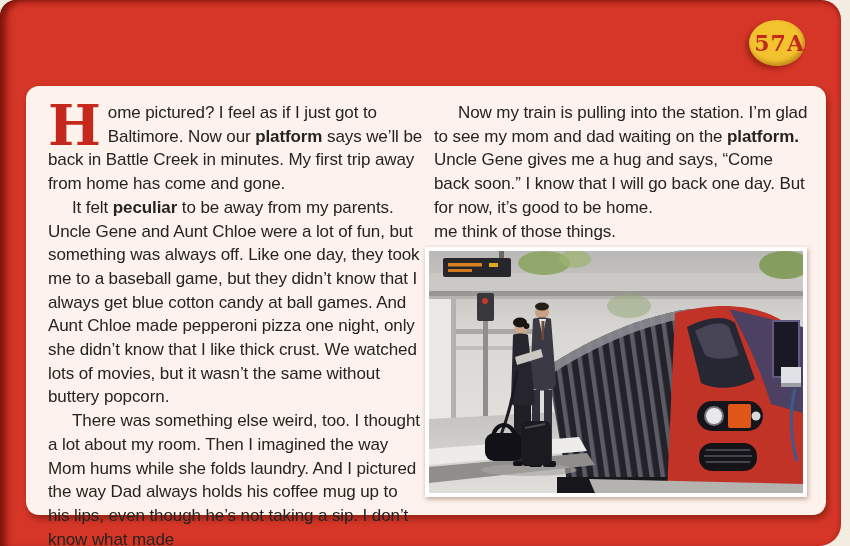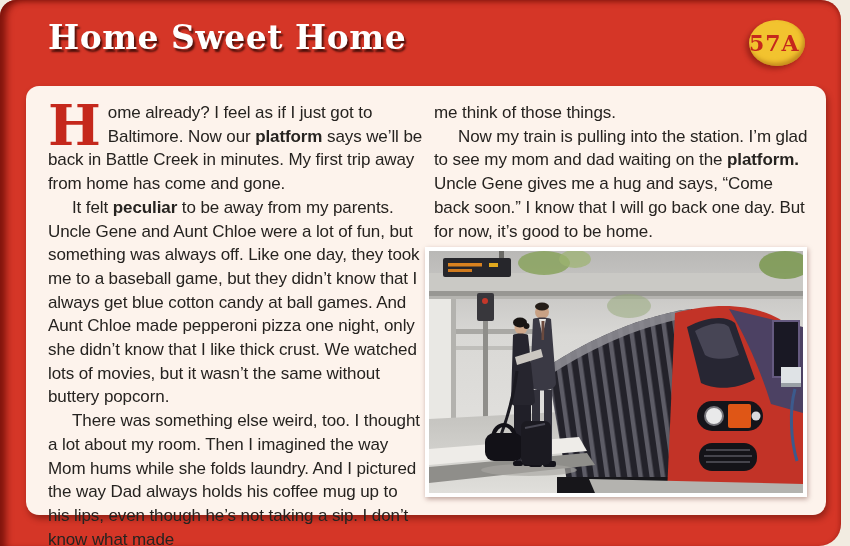--- a/index.html
+++ b/index.html
@@ -24,21 +24,21 @@
   .title{
     position:absolute;left:48px;top:18px;margin:0;
     font-family:"DejaVu Serif",serif;font-weight:bold;font-size:33px;
     letter-spacing:.5px;color:#fff;
     text-shadow:2px 3px 2px rgba(45,8,4,.8);
     white-space:nowrap;
   }
   .badge{
     position:absolute;left:749px;top:20px;width:56px;height:46px;
     border-radius:50%;background:var(--badge-yellow);
-    display:flex;align-items:center;justify-content:flex-start;
+    display:flex;align-items:center;justify-content:flex-end;
     color:var(--accent-red);font-family:"DejaVu Serif",serif;font-weight:bold;
     font-size:22px;letter-spacing:1px;
     box-shadow:-3px 3px 5px rgba(90,12,5,.45),
                inset -2px -3px 4px rgba(160,95,15,.55);
   }
   .content{
     position:absolute;left:26px;top:86px;width:800px;height:429px;
     background:var(--content-bg);border-radius:13px;
     box-shadow:2px 4px 6px rgba(70,10,4,.45);
   }
@@ -61,34 +61,33 @@
     position:absolute;left:399px;top:161px;margin:0;
     width:382px;height:250px;background:var(--frame-white);padding:4px;
     box-shadow:1px 2px 5px rgba(70,10,4,.35);
   }
   .photo-frame svg{display:block;}
 </style>
 </head>
 <body>
 
 <div class="card">
-  <h1 class="title">Home Sweet Home</h1>
   <div class="badge">
     <span>57A</span>
   </div>
 
   <div class="content">
     <div class="col col1">
-        <p class="para"><span class="dropcap">H</span><span>ome already? I feel as if I just got to Baltimore. Now our </span><b>platform</b><span> says we’ll be back in Battle Creek in minutes. My first trip away from home has come and gone.</span></p>
+        <p class="para"><span class="dropcap">H</span><span>ome pictured? I feel as if I just got to Baltimore. Now our </span><b>platform</b><span> says we’ll be back in Battle Creek in minutes. My first trip away from home has come and gone.</span></p>
         <p class="para indent"><span>It felt </span><b>peculiar</b><span> to be away from my parents. Uncle Gene and Aunt Chloe were a lot of fun, but something was always off. Like one day, they took me to a baseball game, but they didn’t know that I always get blue cotton candy at ball games. And Aunt Chloe made pepperoni pizza one night, only she didn’t know that I like thick crust. We watched lots of movies, but it wasn’t the same without buttery popcorn.</span></p>
         <p class="para indent"><span>There was something else weird, too. I thought a lot about my room. Then I imagined the way Mom hums while she folds laundry. And I pictured the way Dad always holds his coffee mug up to his lips, even though he’s not taking a sip. I don’t know what made</span></p>
       </div>
     <div class="col col2">
+        <p class="para indent"><span>Now my train is pulling into the station. I’m glad to see my mom and dad waiting on the </span><b>platform.</b><span> Uncle Gene gives me a hug and says, “Come back soon.” I know that I will go back one day. But for now, it’s good to be home.</span></p>
         <p class="para"><span>me think of those things.</span></p>
-        <p class="para indent"><span>Now my train is pulling into the station. I’m glad to see my mom and dad waiting on the </span><b>platform.</b><span> Uncle Gene gives me a hug and says, “Come back soon.” I know that I will go back one day. But for now, it’s good to be home.</span></p>
       </div>
 
     <figure class="photo-frame">
       <svg viewBox="0 0 374 242" width="374" height="242" role="img">
         <defs>
           <linearGradient id="sky" x1="0" y1="0" x2="0" y2="1">
             <stop offset="0" stop-color="#b9b8b6"></stop>
             <stop offset="0.35" stop-color="#d9d8d5"></stop>
             <stop offset="1" stop-color="#e6e5e2"></stop>
           </linearGradient>

